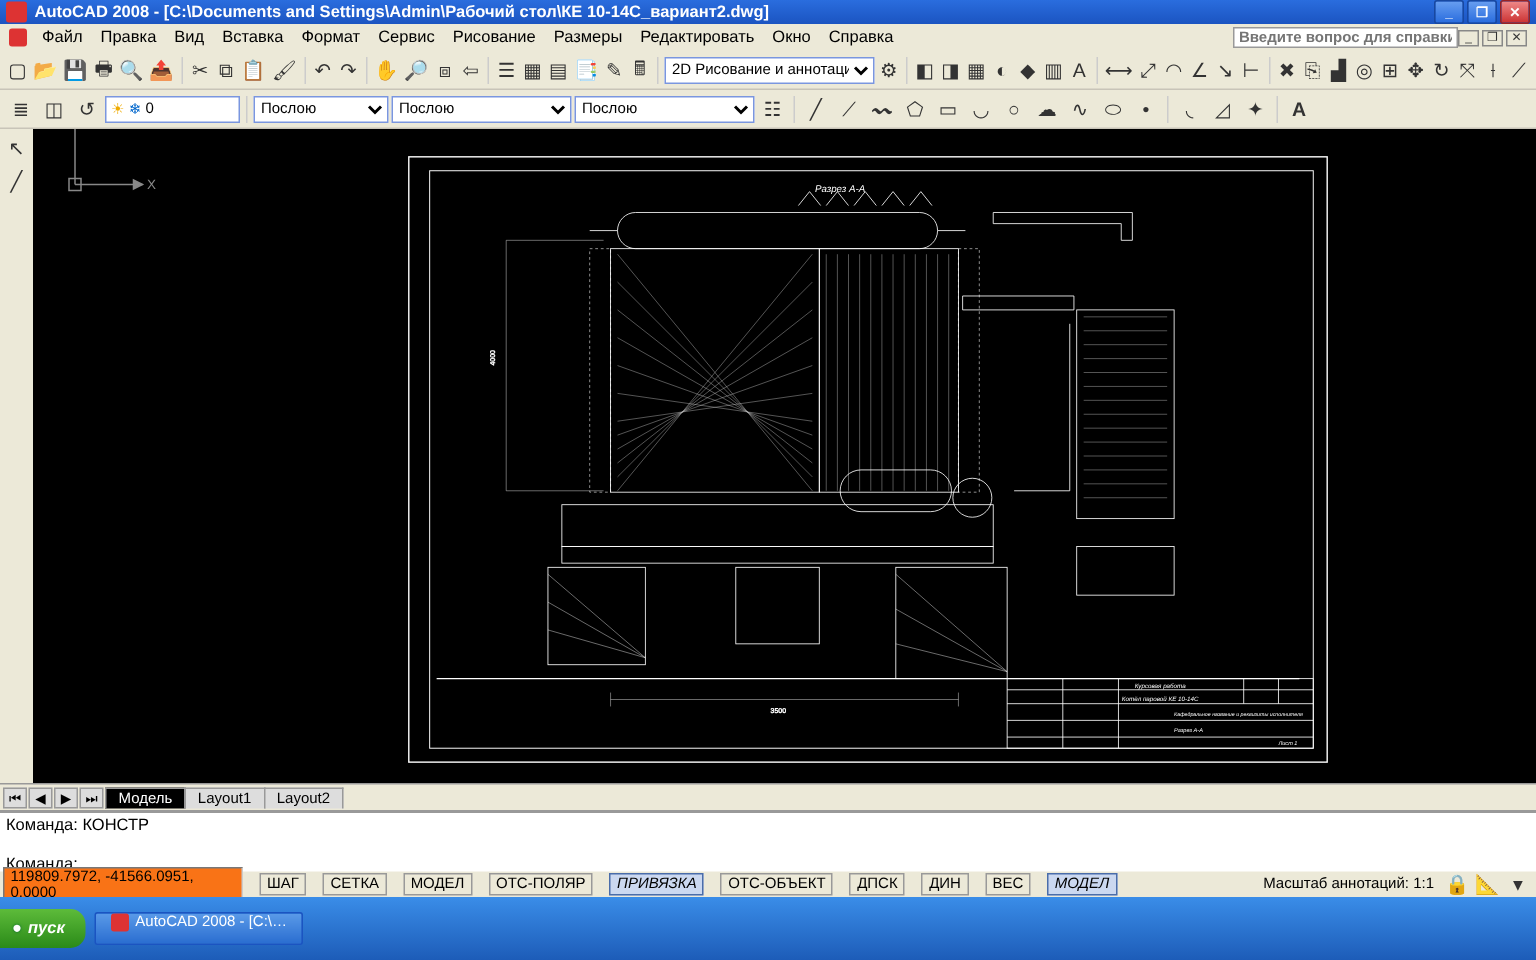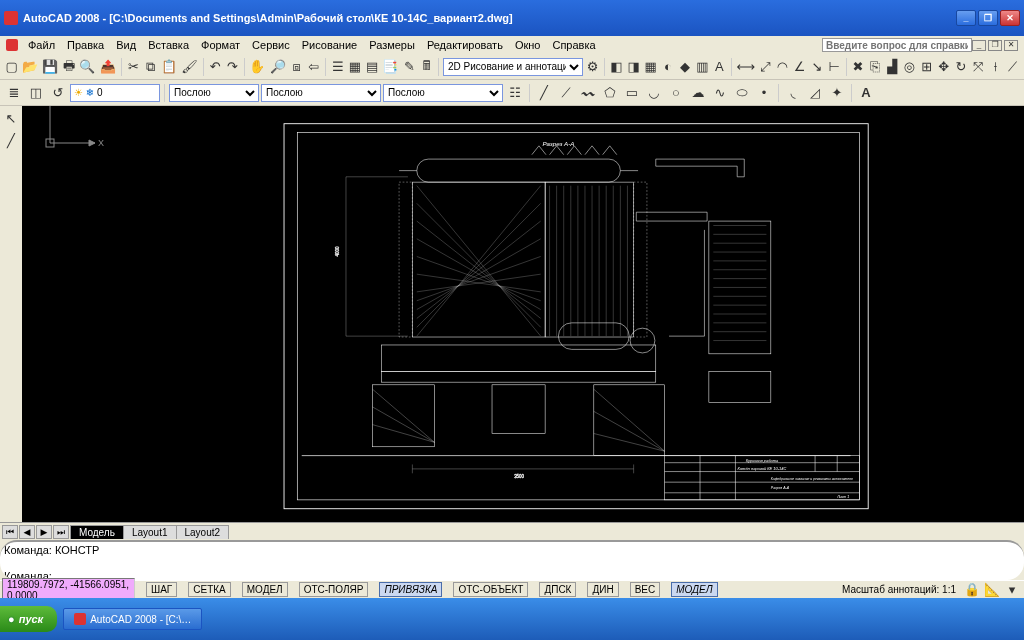--- a/index.html
+++ b/index.html
@@ -1,17 +1,17 @@
 <!DOCTYPE html>
 <html><head>
 <meta charset="utf-8">
 <style>
   * { box-sizing: border-box; margin: 0; padding: 0; font-family: Tahoma, sans-serif; }
   body { width: 1024px; height: 640px; background: #ece9d8; overflow: hidden; display: flex; flex-direction: column; font-size: 11px; }
-  .titlebar { height: 36px; background: linear-gradient(#2a6dde,#1b54c1); color: #fff; display: flex; align-items: center; padding: 0 4px; font-weight: bold; font-size: 11px; }
+  .titlebar { height: 16px; background: linear-gradient(#2a6dde,#1b54c1); color: #fff; display: flex; align-items: center; padding: 0 4px; font-weight: bold; font-size: 11px; }
   .titlebar .app-icon { width: 14px; height: 14px; background: #d33; margin-right: 5px; border-radius: 2px; }
   .titlebar .spacer { flex: 1; }
   .winbtns { display: flex; gap: 2px; }
   .winbtn { width: 20px; height: 16px; background: linear-gradient(#679ef0,#2a6dde); border: 1px solid #1848a0; border-radius: 2px; display: flex; align-items: center; justify-content: center; color: #fff; font-size: 9px; font-weight: bold; }
   .winbtn.close { background: linear-gradient(#e88,#c33); border-color: #922; }
   .menubar { height: 18px; background: #ece9d8; display: flex; align-items: center; padding: 0 2px; font-size: 11px; }
   .menubar .m { padding: 1px 6px; cursor: default; }
   .menubar input.help { margin-left: auto; width: 150px; height: 14px; font-size: 10px; padding: 0 3px; color: #999; border: 1px solid #999; font-weight: bold; }
   .mdiwin { height: 13px; display:flex; gap:2px; align-items:center; padding-right:4px; }
   .mdibtn { width: 14px; height: 11px; background: #ece9d8; border: 1px solid #888; font-size:8px; line-height:8px; text-align:center; color:#333; }
@@ -22,30 +22,30 @@
   .layerswatch { width: 90px; height: 18px; background:#fff; border:1px solid #7a96df; font-size:10px; display:flex; align-items:center; padding:0 3px; }
   .workspace { flex: 1; display: flex; background: #000; position: relative; min-height: 0; }
   .vtoolbar { width: 22px; background: #ece9d8; display: flex; flex-direction: column; align-items: center; gap: 2px; padding: 2px 0; }
   .canvas { flex: 1; position: relative; background: #000; overflow: hidden; }
   .canvas svg { width: 100%; height: 100%; }
   .ucs { position: absolute; bottom: 18px; left: 18px; color: #888; pointer-events: none; }
   .tabs { height: 18px; background: #ece9d8; display: flex; align-items: center; padding: 0 2px; font-size: 10px; border-top: 1px solid #999; }
   .tabbtn { width: 16px; height: 14px; border: 1px solid #999; background: #ddd; margin-right: 1px; font-size:9px; line-height:12px; text-align:center; }
   .tab { padding: 1px 8px; background: #ddd; border: 1px solid #999; border-bottom: none; margin-right: -1px; }
   .tab.active { background: #000; color: #fff; }
-  .cmdarea { height: 40px; background: #fff; border-top: 2px solid #999; padding: 2px 4px; font-family: "Courier New", monospace; font-size: 11px; white-space: pre; overflow: hidden; border-radius: 17px; }
+  .cmdarea { height: 40px; background: #fff; border-top: 2px solid #999; padding: 2px 4px; font-family: "Courier New", monospace; font-size: 11px; white-space: pre; overflow: hidden; }
   .statusbar { height: 18px; background: #ece9d8; display: flex; align-items: center; font-size: 10px; padding: 0 2px; gap: 0; border-top: 1px solid #fff; }
-  .statusbar .coords { width: 133px; padding: 0 4px; border: 1px inset #ccc; background: #f0abfc; }
+  .statusbar .coords { width: 160px; padding: 0 4px; border: 1px inset #ccc; background: #f97316; }
   .statusbar .toggle { padding: 1px 4px; border: 1px solid #999; background: #ece9d8; margin-left: 11px; }
   .statusbar .toggle.on { background: #cbd8f0; border-color: #4a6daa; font-style: italic; }
   .statusbar .spacer { flex: 1; }
   .taskbar { height: 42px; background: linear-gradient(#3a8de8,#1d5cb8); display: flex; align-items: center; padding: 0; color: #fff; font-size: 11px; }
   .startbtn { height: 26px; padding: 0 14px 0 8px; background: linear-gradient(#5dbb3a,#2a8a18); border-radius: 0 10px 10px 0; font-weight: bold; font-style: italic; display:flex; align-items:center; gap:4px; }
   .startbtn::before { content:"●"; color:#fff; text-shadow:0 0 2px #063; }
-  .taskbtn { height: 22px; margin: 2px 0 2px 6px; padding: 0 10px; background: linear-gradient(#5a9ae8,#2a6dd0); border: 1px solid #1b54c1; border-radius: 2px; display:flex; align-items:center; gap:4px; font-size:10px; }
+  .taskbtn { height: 22px; margin: 2px 0 2px 6px; padding: 0 10px; background: linear-gradient(#5a9ae8,#2a6dd0); border: 1px solid #1b54c1; border-radius: 2px; display:flex; align-items:flex-start; gap:4px; font-size:10px; }
   .taskbtn .ico { width:12px; height:12px; background:#d33; border-radius:2px; }
   .tray { margin-left: auto; height: 26px; background: linear-gradient(#28a3e8,#0e78c8); padding: 0 8px; display: flex; align-items: center; gap: 4px; font-size: 10px; }
   .tray .clk { font-weight: bold; }
 </style>
 </head>
 <body>
 
 <div class="titlebar">
   <div class="app-icon"></div>
   <span>AutoCAD 2008</span>&nbsp;-&nbsp;

